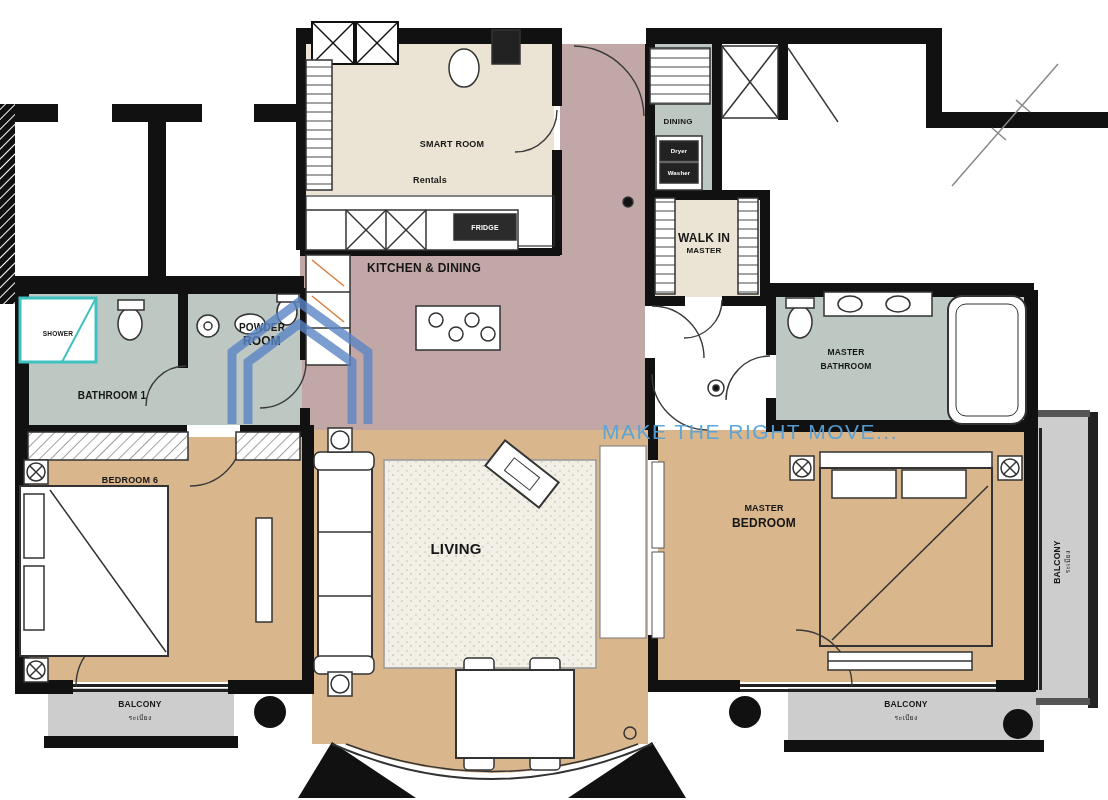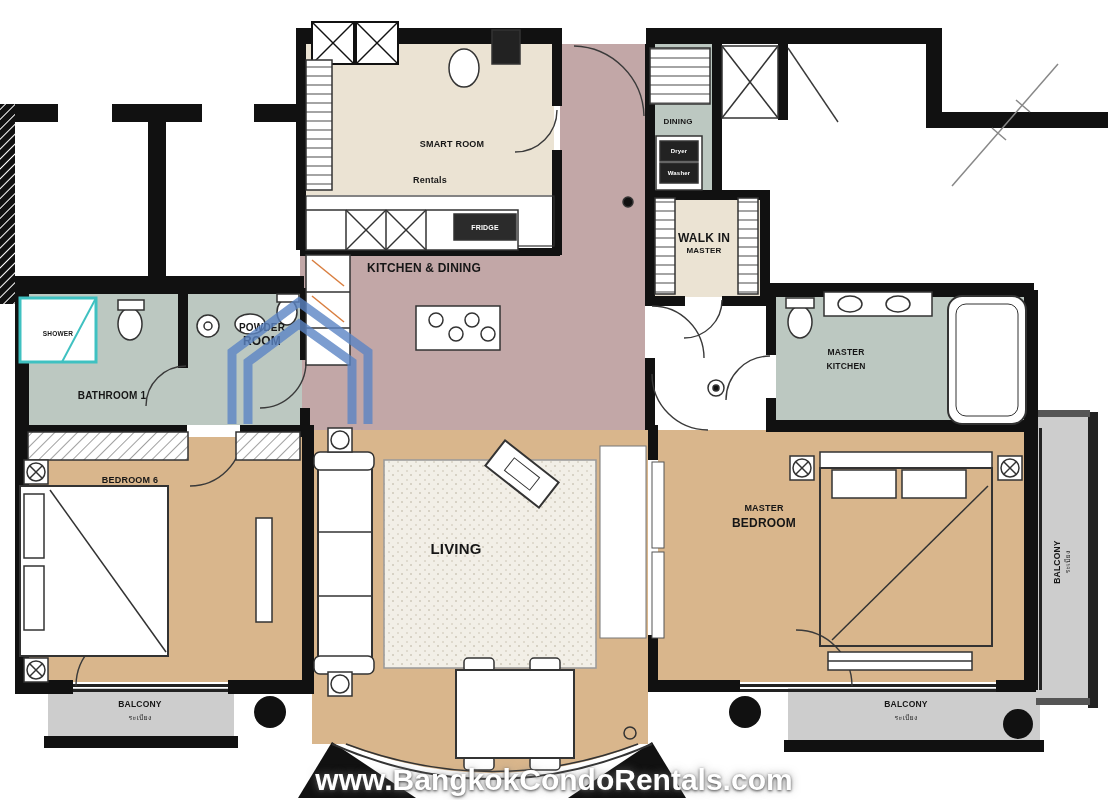--- a/index.html
+++ b/index.html
@@ -288,32 +288,32 @@
 <div class="lbl white" style="left:679px;top:173px;font-size:6px">Washer</div>
 <div class="lbl" style="left:704px;top:238px;font-size:12px">WALK IN</div>
 <div class="lbl" style="left:704px;top:251px;font-size:8px">MASTER</div>
 <div class="lbl" style="left:58px;top:334px;font-size:6.5px">SHOWER</div>
 <div class="lbl" style="left:112px;top:396px;font-size:10px">BATHROOM 1</div>
 <div class="lbl" style="left:262px;top:328px;font-size:10px">POWDER</div>
 <div class="lbl" style="left:262px;top:341px;font-size:12px">ROOM</div>
 <div class="lbl" style="left:130px;top:480px;font-size:9px">BEDROOM 6</div>
 <div class="lbl" style="left:456px;top:548px;font-size:15px">LIVING</div>
 <div class="lbl" style="left:846px;top:352px;font-size:8.5px">MASTER</div>
-<div class="lbl" style="left:846px;top:366px;font-size:8.5px">KITCHEN</div>
+<div class="lbl" style="left:846px;top:366px;font-size:8.5px">BATHROOM</div>
 <div class="lbl" style="left:764px;top:508px;font-size:9px">MASTER</div>
 <div class="lbl" style="left:764px;top:523px;font-size:12px">BEDROOM</div>
 
 <div class="lbl" style="left:140px;top:704px;font-size:8.5px">BALCONY</div>
 <div class="lbl sub" style="left:140px;top:717px;font-size:7px">ระเบียง</div>
 <div class="lbl" style="left:906px;top:704px;font-size:8.5px">BALCONY</div>
 <div class="lbl sub" style="left:906px;top:717px;font-size:7px">ระเบียง</div>
 <div class="lbl vertical" style="left:1062px;top:562px">
   <span style="font-size:8.5px">BALCONY</span>
   <span class="sub" style="font-size:7px;font-weight:normal">ระเบียง</span>
 </div>
 
 <svg class="wm-logo" width="160" height="140" viewBox="0 0 160 140">
   <path d="M12,128 V56 L79,6 L148,56 V128" fill="none" stroke="rgba(91,132,196,.8)" stroke-width="9"></path>
   <path d="M28,128 V66 L79,28 L132,66 V128" fill="none" stroke="rgba(91,132,196,.8)" stroke-width="9"></path>
 </svg>
-<div class="site-url">www.BangkokCondoRentals.com</div>
+<div class="wm-tagline">MAKE THE RIGHT MOVE...</div>
 
 </div>
 
 </body></html>

